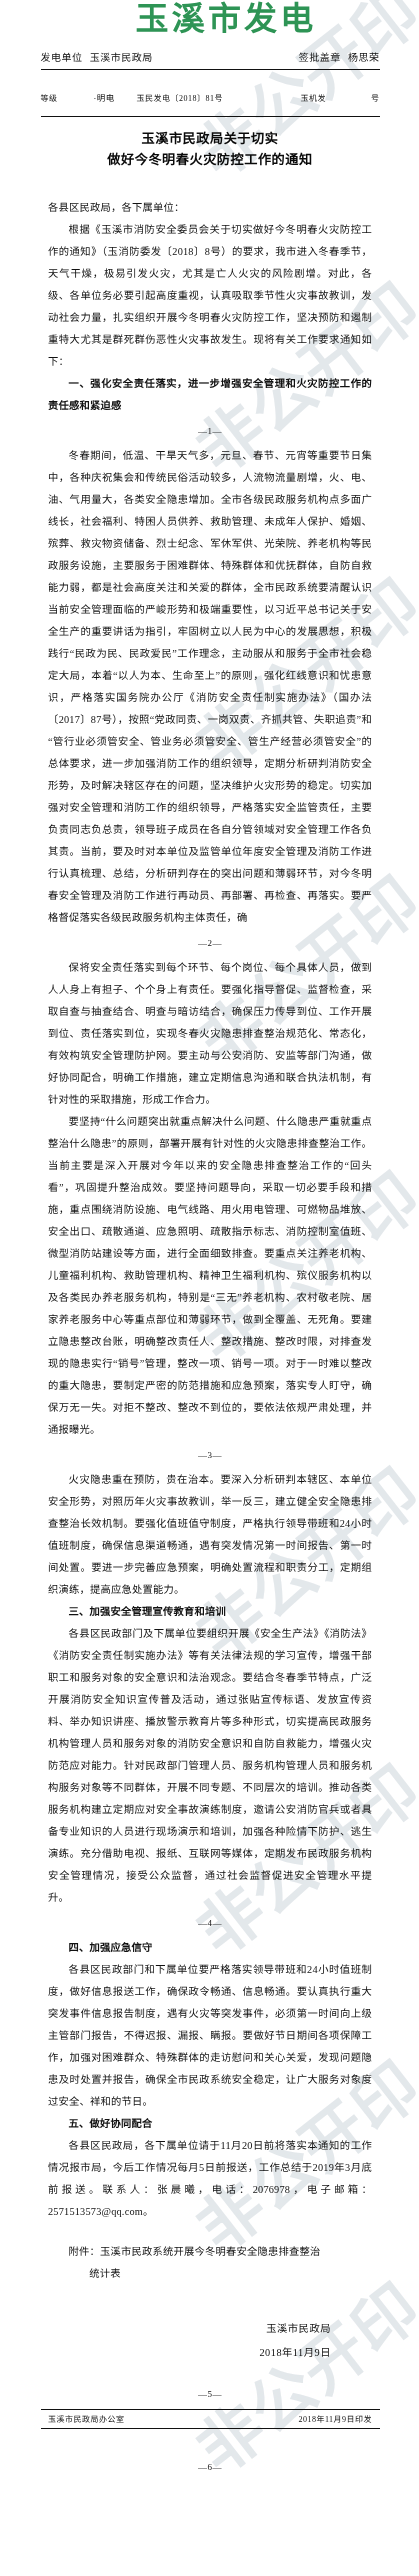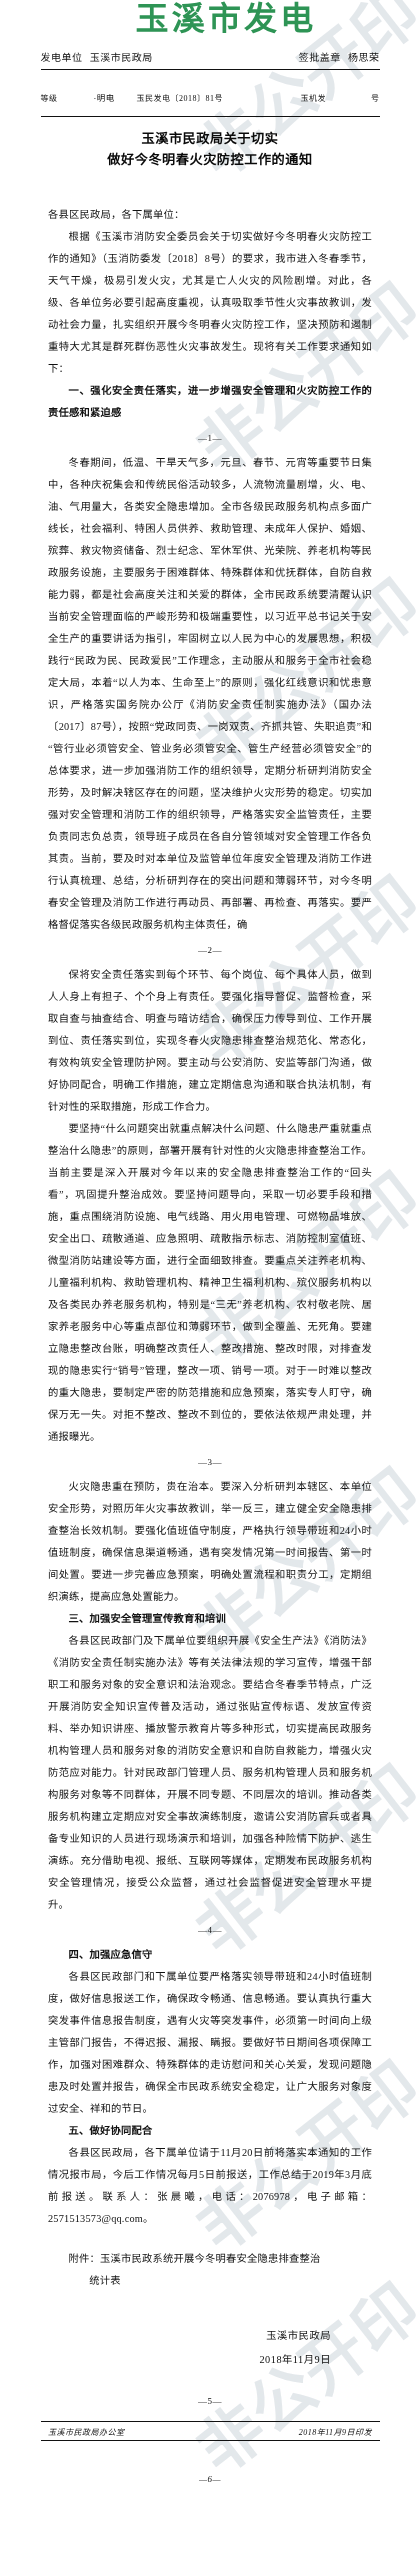--- a/index.html
+++ b/index.html
@@ -110,21 +110,21 @@
     margin:12px auto 0;
     width:328px;
     color:#0a0a0a;
   }
 
   
   .body{
     position:relative;
     z-index:2;
     width:324px;
-    margin:15px auto;
+    margin:8px auto;
     padding-top:7.4px;
   }
   .p{
     font-size:10.3px;
     line-height:22px;
     text-align:justify;
     text-justify:inter-ideograph;
     letter-spacing:0.2px;
     margin:0;
   }
@@ -157,21 +157,20 @@
     font-size:10.3px;
     line-height:24px;
     letter-spacing:0.5px;
   }
 
   .footer-wrap{
     position:relative;
     z-index:2;
     width:339px;
     margin:0 auto;
-    font-style:italic;
   }
   .footer-rule{border-top:0.8px solid #111;}
   .footer-row{
     display:flex;
     justify-content:space-between;
     align-items:center;
     height:18px;
     font-size:8px;
     letter-spacing:0.5px;
     padding:0 7.4px;

